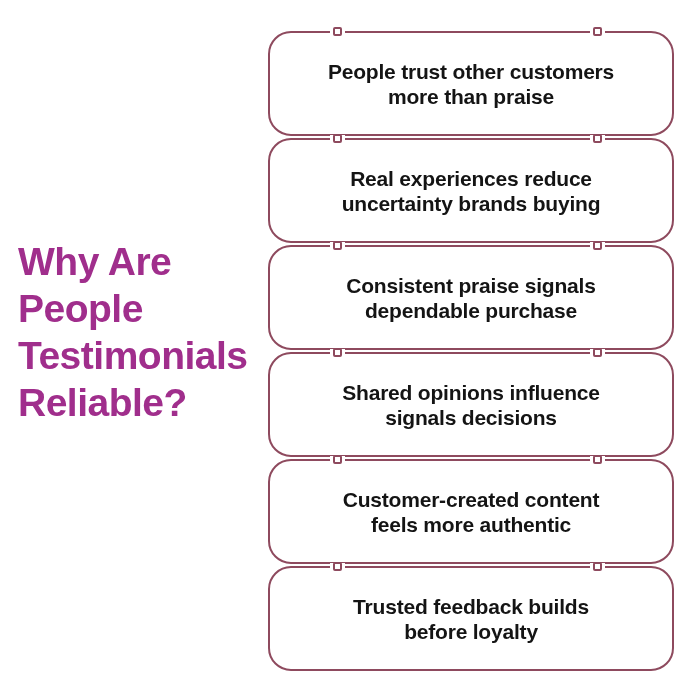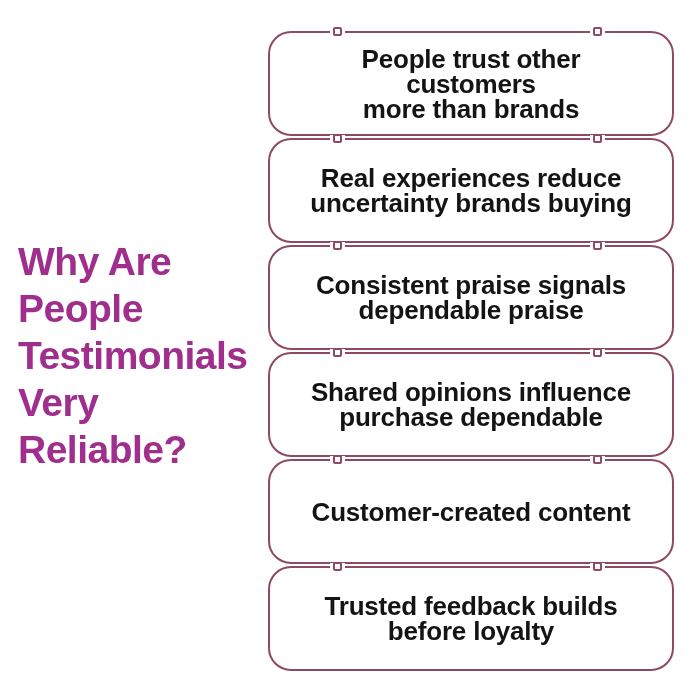--- a/index.html
+++ b/index.html
@@ -84,53 +84,52 @@
   .handle.left  { left: 65px; }
   .handle.right { left: 325px; }
 
   .box-text {
     position: absolute;
     left: 0;
     right: 0;
     top: 50%;
     transform: translateY(-50%);
     text-align: center;
-    font-size: 26px;
+    font-size: 21px;
     line-height: 25px;
     font-weight: 700;
     letter-spacing: -0.2px;
     color: #141414;
     padding: 0 26px;
     box-sizing: border-box;
   }
 </style>
 </head>
 <body>
 
 <div id="canvas">
 
   <div id="title-block">
     <div class="title-line">Why Are</div>
     <div class="title-line">People</div>
     <div class="title-line">Testimonials</div>
-    <div class="title-line">Very</div>
     <div class="title-line">Reliable?</div>
   </div>
 
   <div id="box-column">
 
     <div class="box-row">
       <div class="box-frame"></div>
       <div class="notch left"></div>
       <div class="notch right"></div>
       <div class="handle left"></div>
       <div class="handle right"></div>
       <div class="box-text">
         <span>People trust other customers</span><br>
-        <span>more than brands</span>
+        <span>more than praise</span>
       </div>
     </div>
 
     <div class="box-row">
       <div class="box-frame"></div>
       <div class="notch left"></div>
       <div class="notch right"></div>
       <div class="handle left"></div>
       <div class="handle right"></div>
       <div class="box-text">
@@ -140,44 +139,45 @@
     </div>
 
     <div class="box-row">
       <div class="box-frame"></div>
       <div class="notch left"></div>
       <div class="notch right"></div>
       <div class="handle left"></div>
       <div class="handle right"></div>
       <div class="box-text">
         <span>Consistent praise signals</span><br>
-        <span>dependable praise</span>
+        <span>dependable purchase</span>
       </div>
     </div>
 
     <div class="box-row">
       <div class="box-frame"></div>
       <div class="notch left"></div>
       <div class="notch right"></div>
       <div class="handle left"></div>
       <div class="handle right"></div>
       <div class="box-text">
         <span>Shared opinions influence</span><br>
-        <span>purchase dependable</span>
+        <span>signals decisions</span>
       </div>
     </div>
 
     <div class="box-row">
       <div class="box-frame"></div>
       <div class="notch left"></div>
       <div class="notch right"></div>
       <div class="handle left"></div>
       <div class="handle right"></div>
       <div class="box-text">
         <span>Customer-created content</span><br>
+        <span>feels more authentic</span>
       </div>
     </div>
 
     <div class="box-row">
       <div class="box-frame"></div>
       <div class="notch left"></div>
       <div class="notch right"></div>
       <div class="handle left"></div>
       <div class="handle right"></div>
       <div class="box-text">

